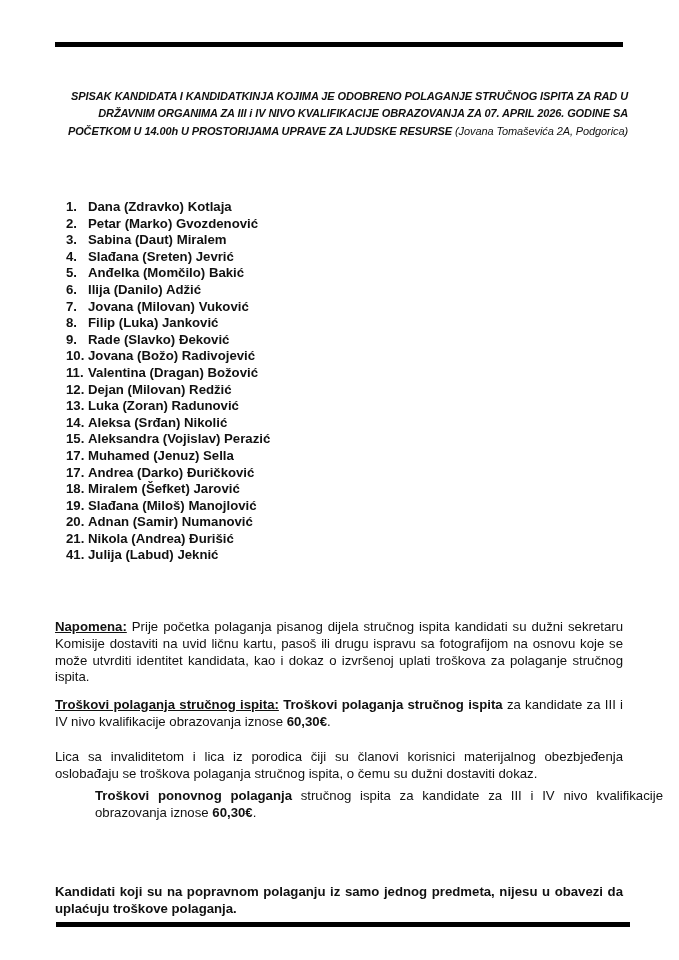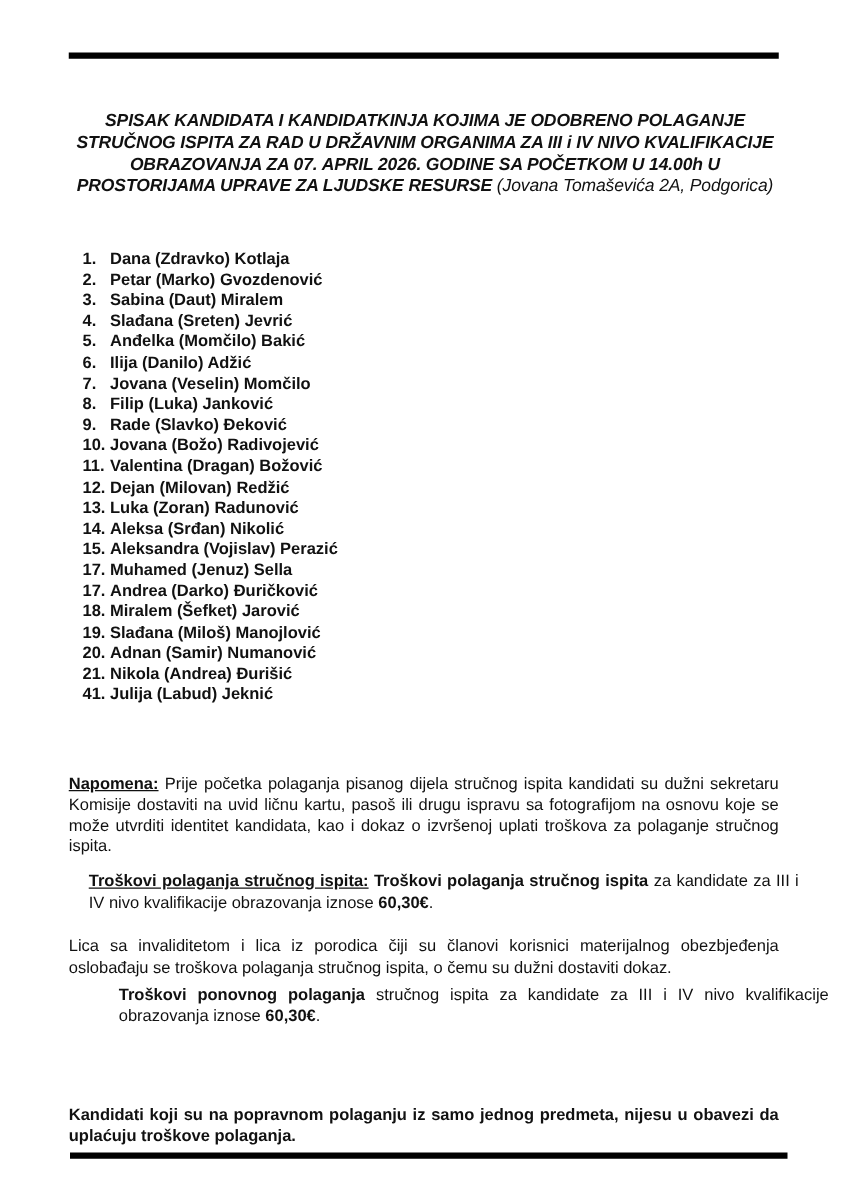--- a/index.html
+++ b/index.html
@@ -21,24 +21,24 @@
       background: #000000;
     }
     .rule.top { left: 55px; top: 42px; width: 568px; }
     .rule.bottom { left: 56px; top: 922px; width: 574px; }
 
     .title {
       position: absolute;
       left: 52px;
       top: 88px;
       width: 576px;
-      text-align: center;
+      text-align: right;
       font-weight: bold;
       font-style: italic;
-      font-size: 14px;
+      font-size: 11px;
       line-height: 17.3px;
       letter-spacing: -0.1px;
     }
     .title .normal-part { font-weight: normal; }
 
     .candidates {
       position: absolute;
       left: 66px;
       top: 199px;
       margin: 0;
@@ -62,21 +62,21 @@
       left: 55px;
       width: 568px;
       font-size: 13.2px;
       line-height: 16.8px;
       text-align: justify;
       margin: 0;
     }
     .para b { font-weight: bold; }
     .para .ul { text-decoration: underline; font-weight: bold; }
     .p1 { top: 619px; }
-    .p2 { top: 697px; margin-left: 16px; }
+    .p2 { top: 697px; }
     .p3 { top: 749px; }
     .p4 { top: 788px; margin-left: 40px; }
     .p5 { top: 884px; font-weight: bold; }
   </style>
 </head>
 <body>
 
 <div class="rule top"></div>
 
 <div class="title"><span>SPISAK KANDIDATA I KANDIDATKINJA KOJIMA JE ODOBRENO POLAGANJE STRUČNOG ISPITA ZA RAD U DRŽAVNIM ORGANIMA ZA III i IV NIVO KVALIFIKACIJE OBRAZOVANJA ZA 07. APRIL 2026. GODINE SA POČETKOM U 14.00h U PROSTORIJAMA UPRAVE ZA LJUDSKE RESURSE</span><span class="normal-part"> (Jovana Tomaševića 2A, Podgorica)</span></div>
@@ -101,21 +101,21 @@
     <li>
       <span class="num">5.</span>
       <span>Anđelka (Momčilo) Bakić</span>
     </li>
     <li>
       <span class="num">6.</span>
       <span>Ilija (Danilo) Adžić</span>
     </li>
     <li>
       <span class="num">7.</span>
-      <span>Jovana (Veselin) Momčilo</span>
+      <span>Jovana (Milovan) Vuković</span>
     </li>
     <li>
       <span class="num">8.</span>
       <span>Filip (Luka) Janković</span>
     </li>
     <li>
       <span class="num">9.</span>
       <span>Rade (Slavko) Đeković</span>
     </li>
     <li>

